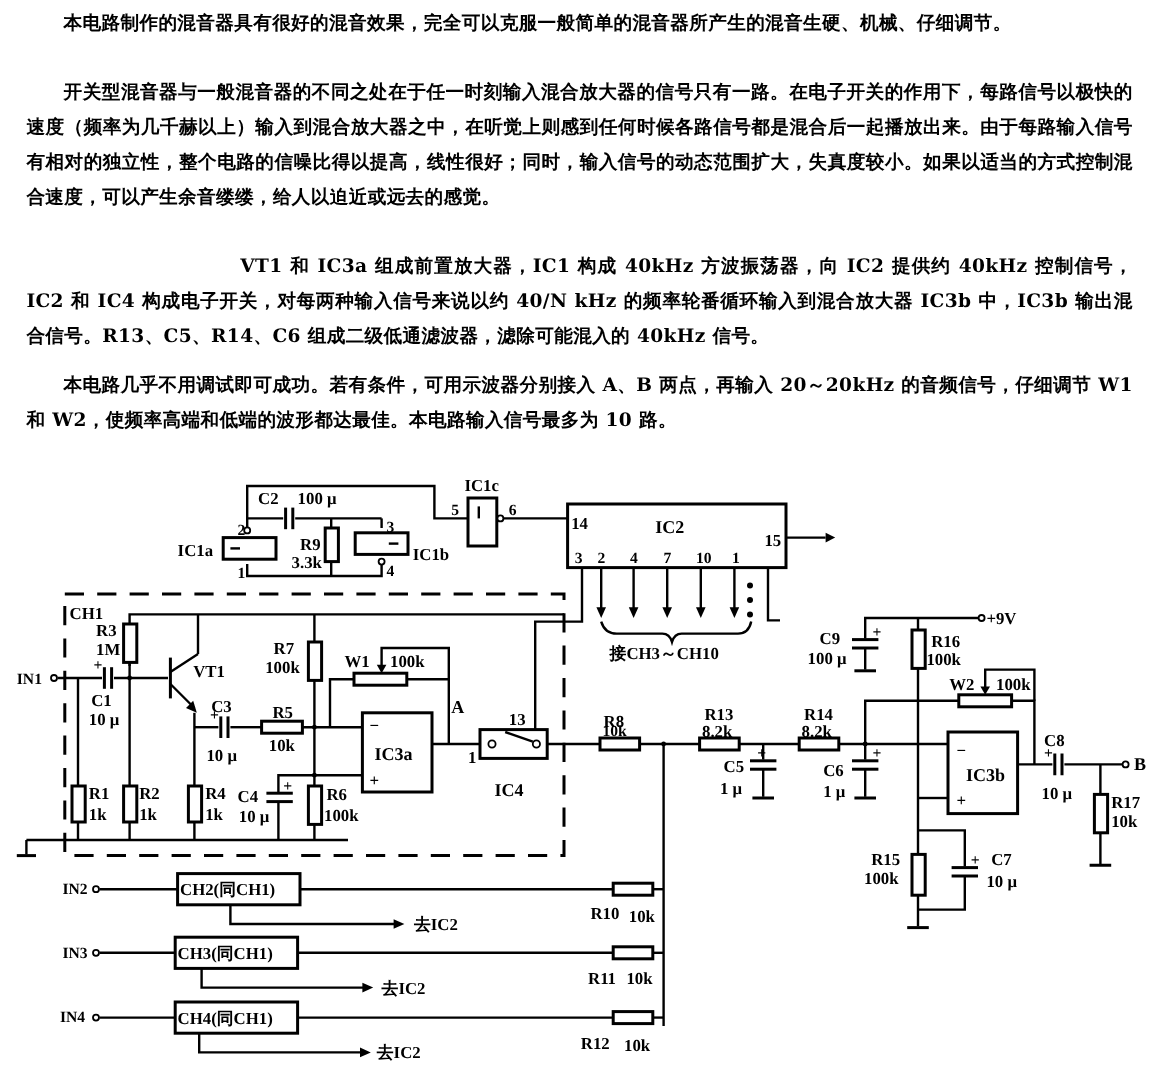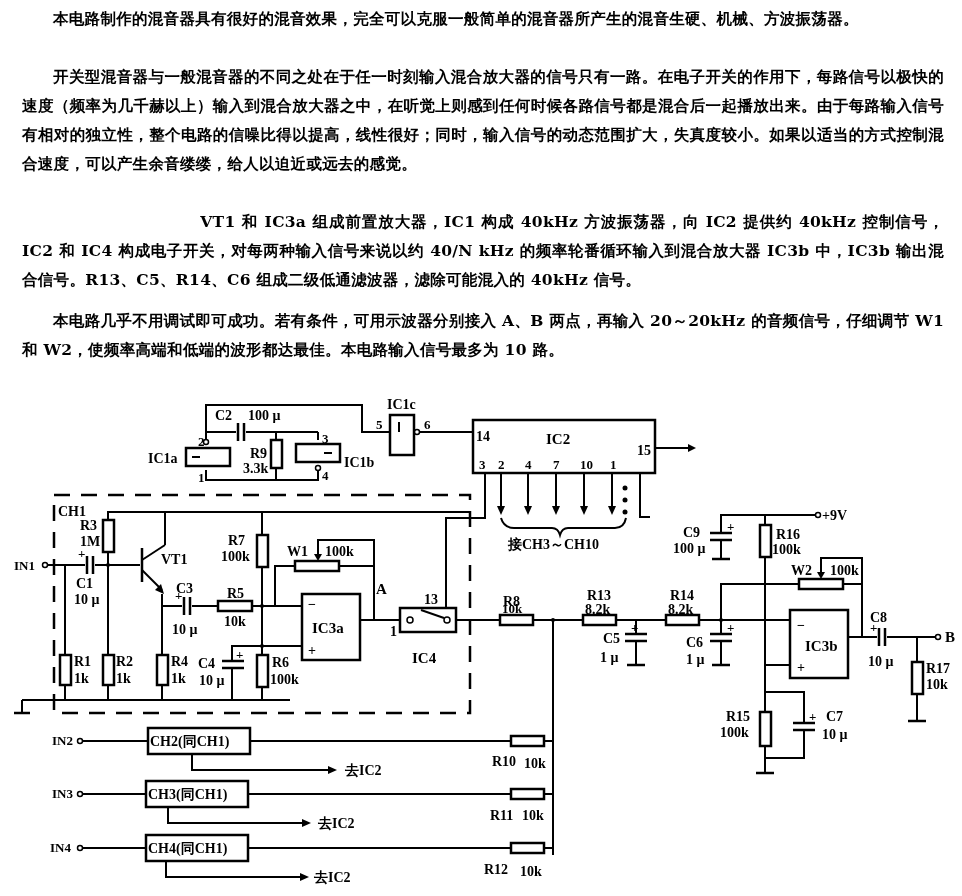--- a/index.html
+++ b/index.html
@@ -15,21 +15,21 @@
   .wt { stroke:#000; stroke-width:2.5; fill:none; }
   .box { stroke:#000; stroke-width:2.5; fill:#fff; }
   .dash { stroke:#000; stroke-width:2.5; fill:none; stroke-dasharray:16 11; }
   .lbl { font-size:14px; }
   .lbls { font-size:13px; }
   .lblb { font-size:15px; }
 </style>
 </head>
 <body>
 
-<p class="para indent" style="top:4px">本电路制作的混音器具有很好的混音效果，完全可以克服一般简单的混音器所产生的混音生硬、机械、方波振荡器。</p>
+<p class="para indent" style="top:4px">本电路制作的混音器具有很好的混音效果，完全可以克服一般简单的混音器所产生的混音生硬、机械、仔细调节。</p>
 <p class="para indent" style="top:62px">开关型混音器与一般混音器的不同之处在于任一时刻输入混合放大器的信号只有一路。在电子开关的作用下，每路信号以极快的速度（频率为几千赫以上）输入到混合放大器之中，在听觉上则感到任何时候各路信号都是混合后一起播放出来。由于每路输入信号有相对的独立性，整个电路的信噪比得以提高，线性很好；同时，输入信号的动态范围扩大，失真度较小。如果以适当的方式控制混合速度，可以产生余音缕缕，给人以迫近或远去的感觉。</p>
 <p class="para indent-big" style="top:207px">VT1 和 IC3a 组成前置放大器，IC1 构成 40kHz 方波振荡器，向 IC2 提供约 40kHz 控制信号，IC2 和 IC4 构成电子开关，对每两种输入信号来说以约 40/N kHz 的频率轮番循环输入到混合放大器 IC3b 中，IC3b 输出混合信号。R13、C5、R14、C6 组成二级低通滤波器，滤除可能混入的 40kHz 信号。</p>
 <p class="para indent" style="top:306px">本电路几乎不用调试即可成功。若有条件，可用示波器分别接入 A、B 两点，再输入 20～20kHz 的音频信号，仔细调节 W1 和 W2，使频率高端和低端的波形都达最佳。本电路输入信号最多为 10 路。</p>
 
 <svg width="962" height="896" viewBox="0 0 962 896">
 
   <g>
     <polyline class="w" points="206,440 206,405 362,405 362,432 390,432"></polyline>
     <line class="w" x1="206" y1="432" x2="236" y2="432"></line>
     <line class="wt" x1="238" y1="423" x2="238" y2="441"></line>

